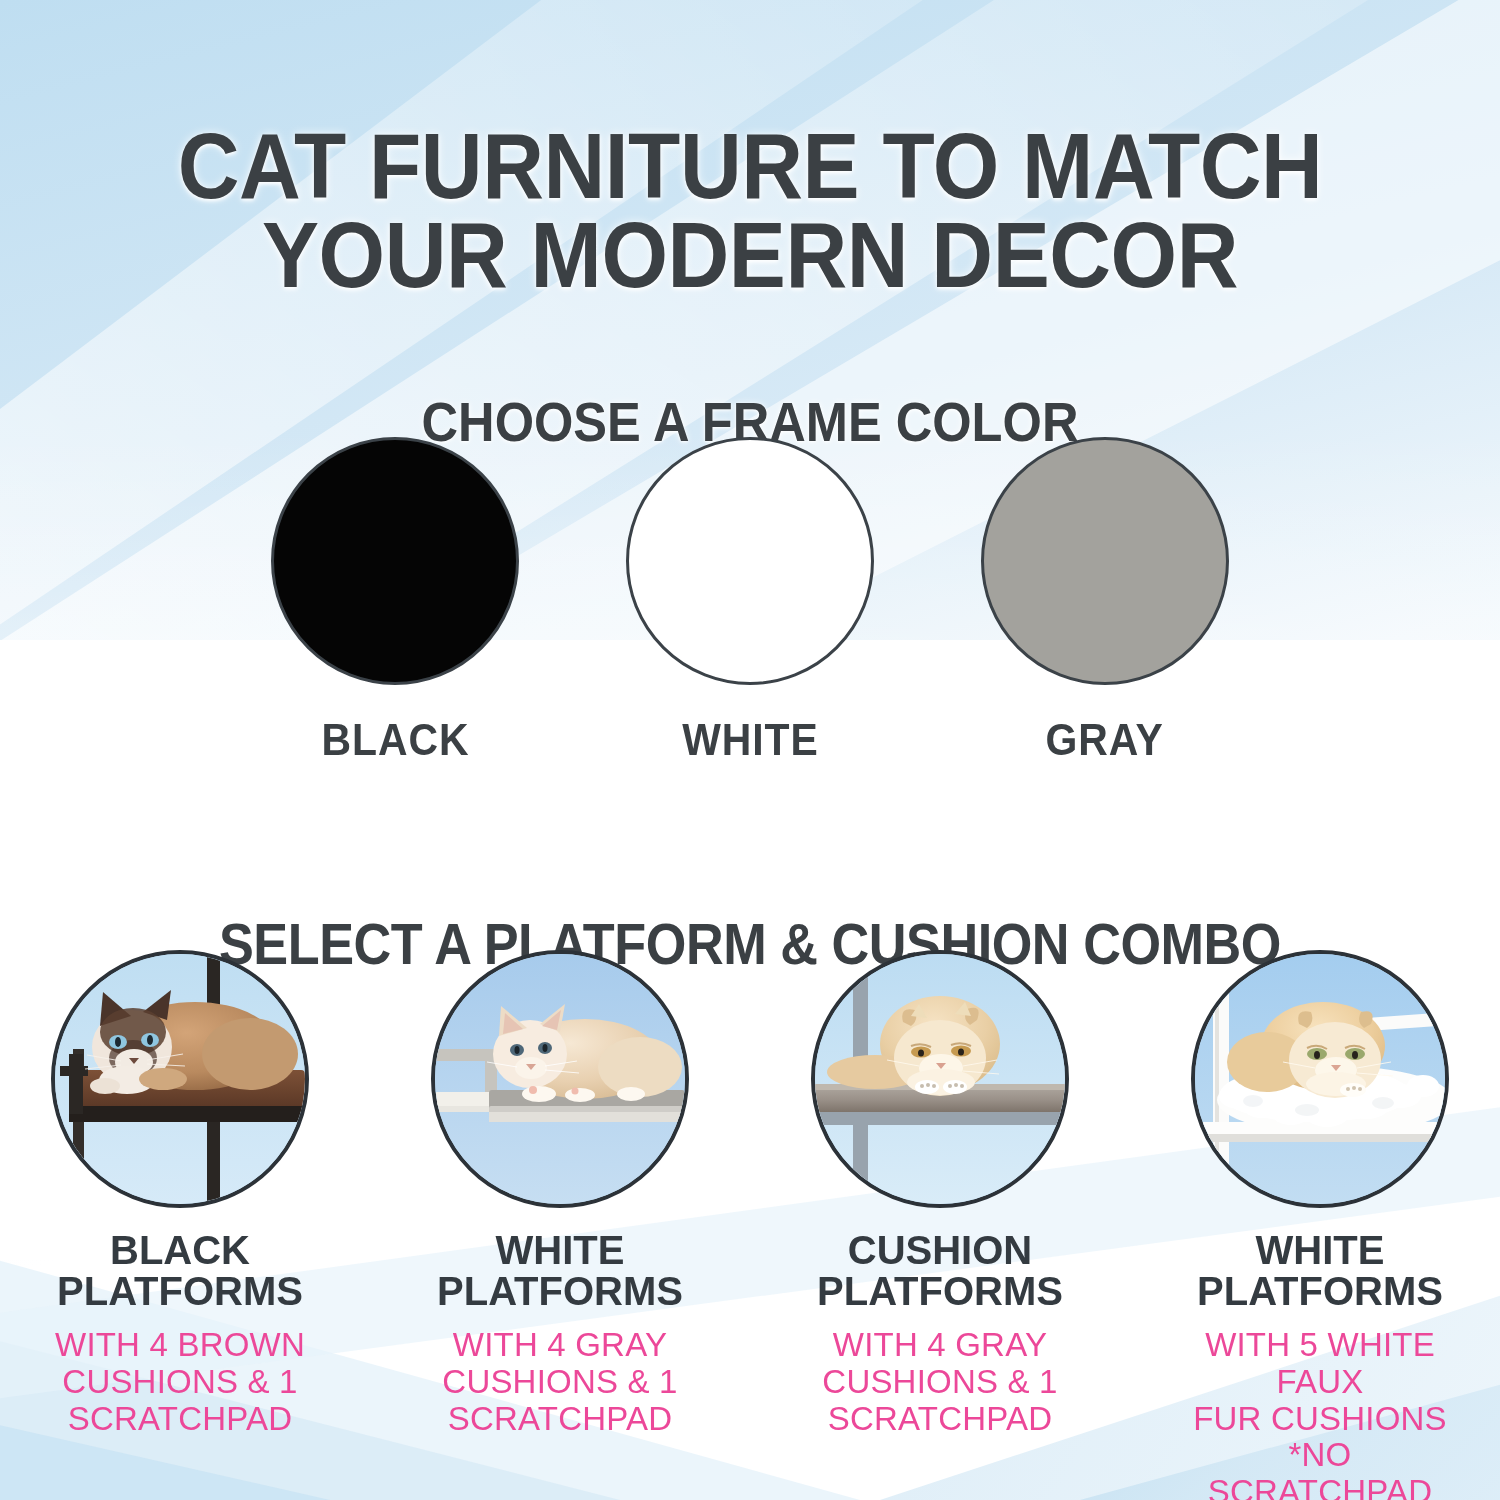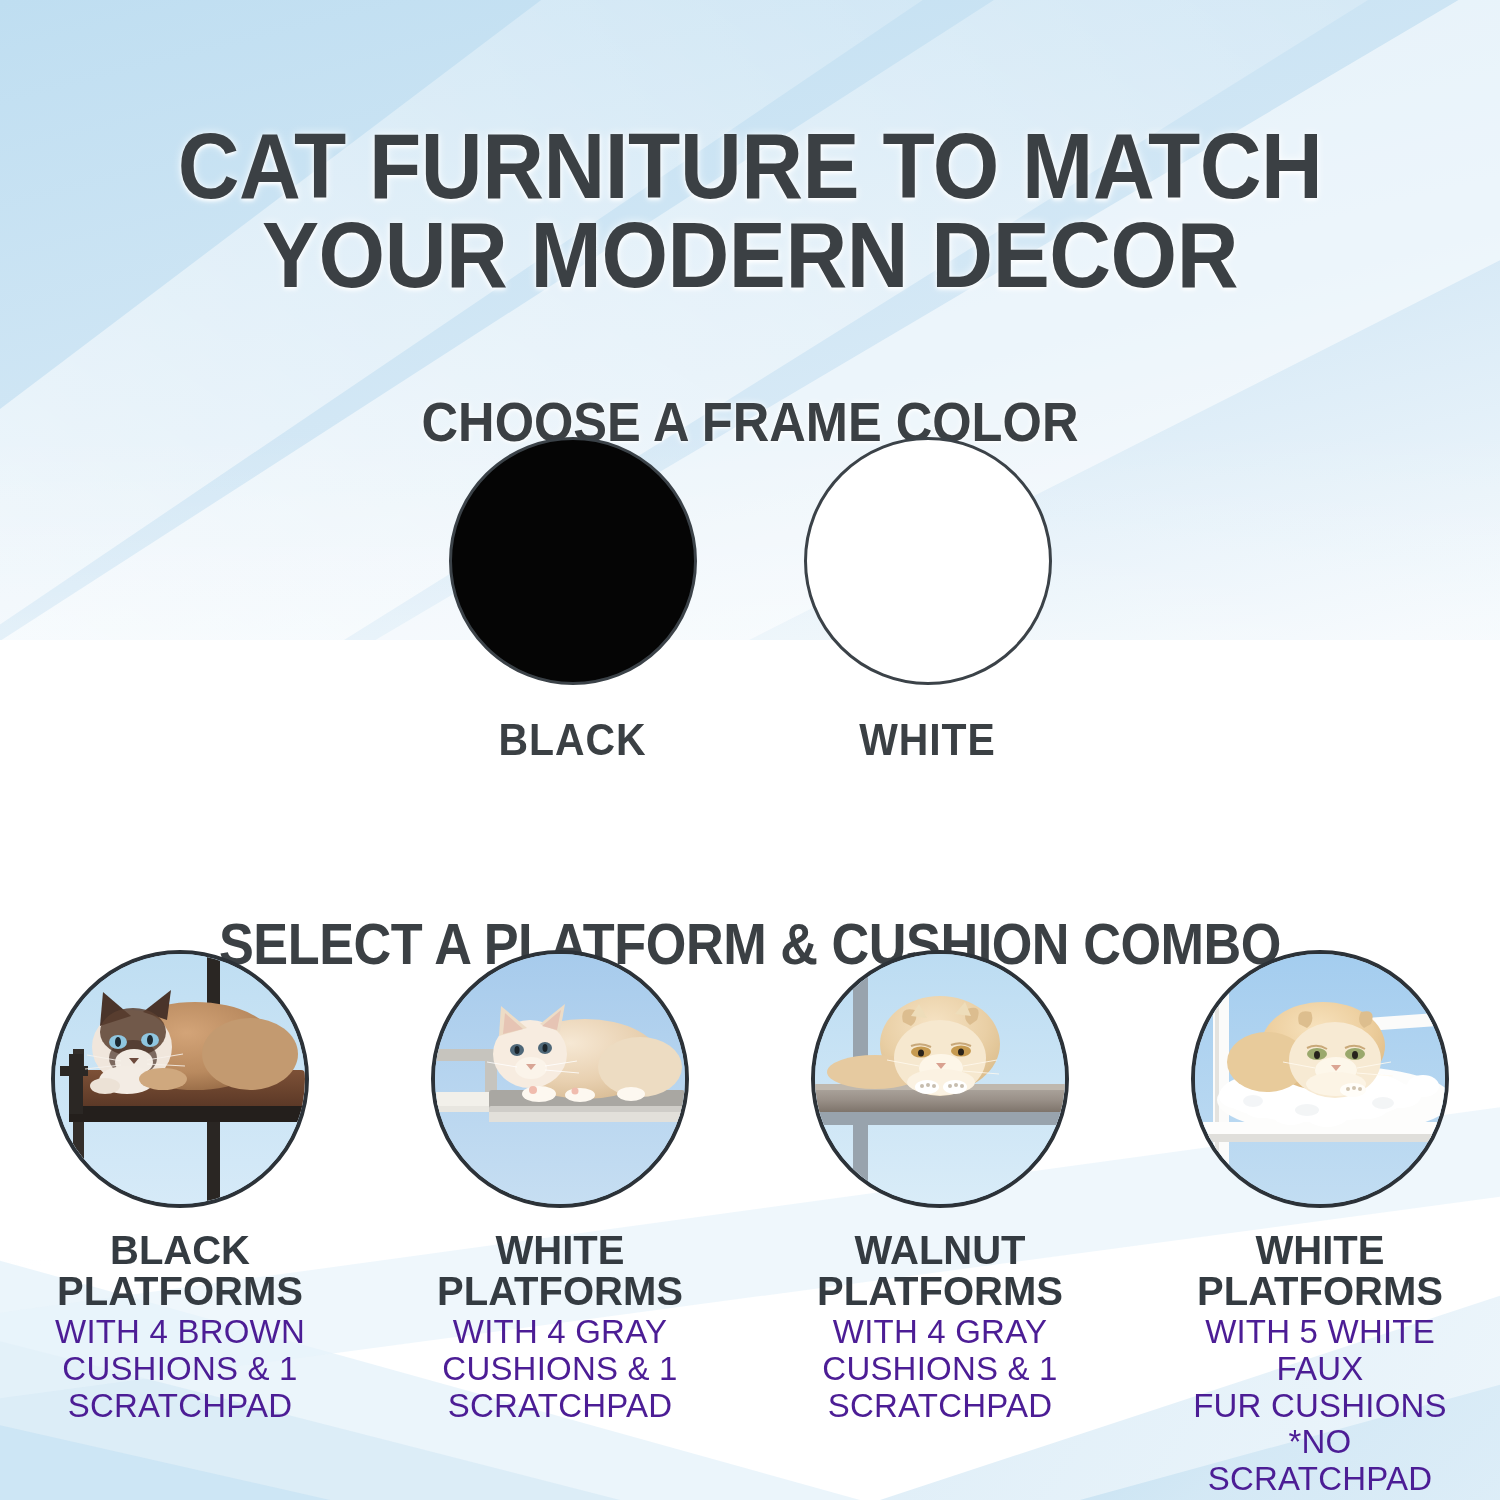--- a/index.html
+++ b/index.html
@@ -146,26 +146,26 @@
     font-family: "Liberation Sans", sans-serif;
     font-weight: bold;
     font-size: 40px;
     line-height: 1.02;
     color: #343b41;
     text-align: center;
     letter-spacing: 0px;
     white-space: pre-line;
   }
   .combo-sub {
-    margin-top: 2px;
+    margin-top: 15px;
     font-family: "Liberation Sans", sans-serif;
     font-weight: normal;
     font-size: 33px;
     line-height: 1.12;
-    color: #4c1d95;
+    color: #ec4899;
     text-align: center;
     white-space: pre-line;
     letter-spacing: 0.2px;
   }
 </style>
 </head>
 <body>
 
 <div id="page">
 
@@ -234,20 +234,24 @@
       <div class="swatch-item">
         <div class="swatch-dot" style="background:#050505;"></div>
         <div class="swatch-label">BLACK</div>
       </div>
 
       <div class="swatch-item">
         <div class="swatch-dot" style="background:#ffffff;"></div>
         <div class="swatch-label">WHITE</div>
       </div>
 
+      <div class="swatch-item">
+        <div class="swatch-dot" style="background:#a3a29d;"></div>
+        <div class="swatch-label">GRAY</div>
+      </div>
 
 
     </div>
 
     <h2 class="section-heading" id="combo-heading">SELECT A PLATFORM &amp; CUSHION COMBO</h2>
 
     <div id="combo-row">
 
       <div class="combo-item">
         <div class="combo-photo">
@@ -432,21 +436,21 @@
               <circle cx="141" cy="131" r="2"></circle>
               <circle cx="147" cy="132" r="2"></circle>
             </g>
             <g stroke="#fffaf0" stroke-width="1" opacity="0.8">
               <line x1="148" y1="112" x2="182" y2="106"></line>
               <line x1="148" y1="117" x2="184" y2="120"></line>
               <line x1="104" y1="112" x2="72" y2="106"></line>
             </g>
           </svg>
         </div>
-        <div class="combo-title">WALNUT
+        <div class="combo-title">CUSHION
 PLATFORMS</div>
         <div class="combo-sub">WITH 4 GRAY
 CUSHIONS &amp; 1
 SCRATCHPAD</div>
       </div>
 
       <div class="combo-item">
         <div class="combo-photo">
           <svg viewBox="0 0 250 250" width="250" height="250">
             <defs>

